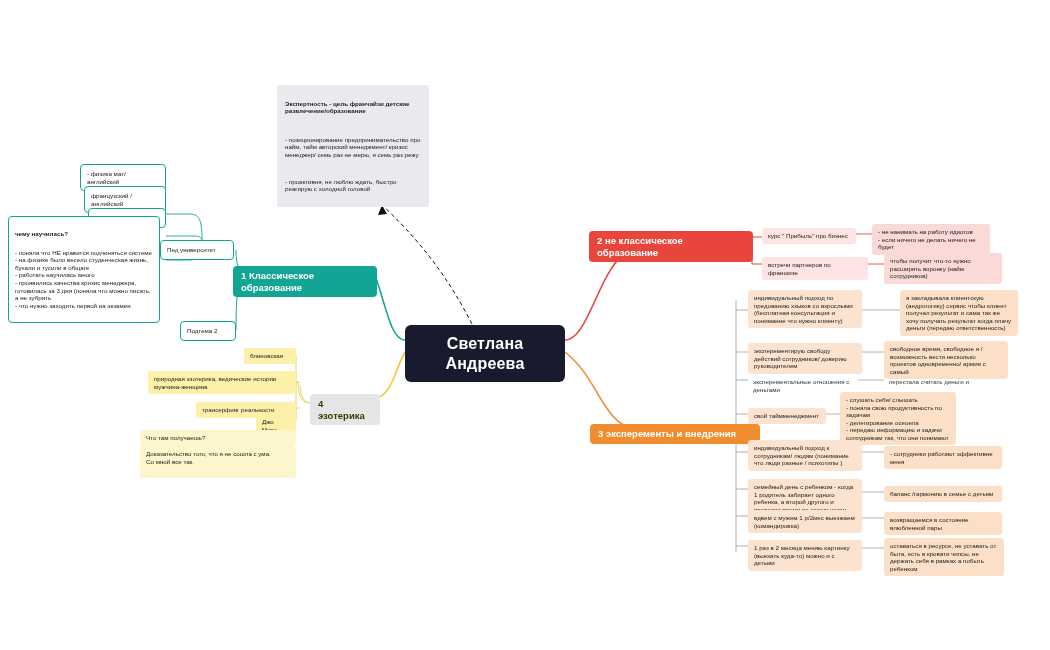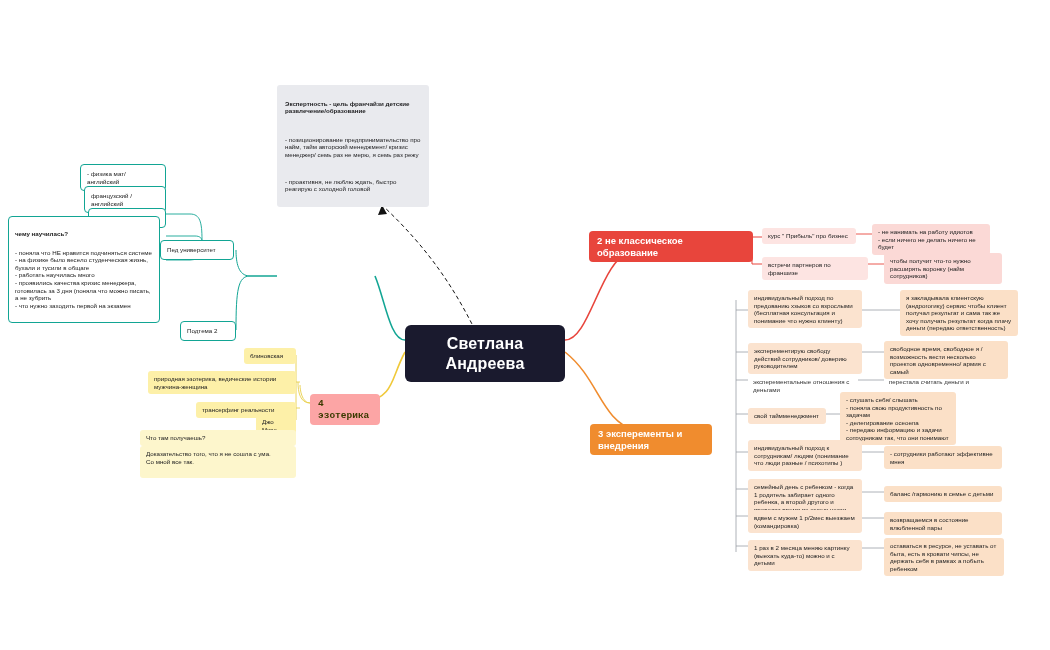--- a/index.html
+++ b/index.html
@@ -43,21 +43,21 @@
   .branch {
     border-radius: 4px;
     font-size: 9.5px;
     font-weight: bold;
     color: #ffffff;
     padding: 4px 8px;
   }
   .b-teal { background: #12a594; }
   .b-red  { background: #e8453c; }
   .b-orange { background: #f08c2e; }
-  .b-yellow { background: #fca5a5; color: #3a3a00; font-family: Liberation Mono, monospace; }
+  .b-yellow { background: #e5e5e5; color: #3a3a00; }
   .leaf {
     font-size: 6.2px;
     color: #222222;
     padding: 3px 5px;
     border-radius: 3px;
   }
   .leaf-plain { color: #333333; }
   .box-gray {
     background: #e9eaee;
     color: #1d1d1f;
@@ -179,20 +179,21 @@
   <div class="node root" style="left:405px; top:325px; width:160px;">Светлана Андреева</div>
 
   <div class="node box-gray" style="left:277px; top:85px; width:152px;">
     <div style="font-weight:bold;">Экспертность - цель франчайзи детские развлечение/образование</div>
     <div style="height:6px;"></div>
     <div>- позиционирование предпринимательство про найм, тайм авторский менеджмент/ кризис менеджер/ семь раз не мерю, я семь раз режу</div>
     <div style="height:4px;"></div>
     <div>- проактивня, не люблю ждать, быстро реагирую с холодной головой</div>
   </div>
 
+  <div class="node branch b-teal" style="left:233px; top:266px; width:144px;">1 Классическое образование</div>
 
   <div class="node box-teal" style="left:160px; top:240px; width:74px;">Пед университет</div>
   <div class="node box-teal" style="left:180px; top:321px; width:56px;">Подтема 2</div>
 
   <div class="node box-teal" style="left:80px; top:164px; width:86px;">- физика мат/ английский</div>
   <div class="node box-teal" style="left:84px; top:186px; width:82px;">французский /английский</div>
   <div class="node box-teal" style="left:88px; top:208px; width:78px;">заочка филфака</div>
 
   <div class="node box-teal" style="left:8px; top:216px; width:152px;">
     <div style="font-weight:bold; margin-bottom:4px;">чему научилась?</div>
@@ -205,21 +206,21 @@
 
   <div class="node branch b-red" style="left:589px; top:231px; width:164px;">2 не классическое образование</div>
 
   <div class="node box-pinkline" style="left:762px; top:228px; width:94px;">курс " Прибыль" про бизнес</div>
   <div class="node box-pink2" style="left:872px; top:224px; width:118px;">- не нанимать на работу идиотов
 - если ничего не делать ничего не будет</div>
 
   <div class="node box-pinkline" style="left:762px; top:257px; width:106px;">встречи партнеров по франшизе</div>
   <div class="node box-pink2" style="left:884px; top:253px; width:118px;">чтобы получит что-то нужно расширять воронку (найм сотрудников)</div>
 
-  <div class="node branch b-orange" style="left:590px; top:424px; width:122px;">3 эксперементы и внедрения</div>
+  <div class="node branch b-orange" style="left:590px; top:424px; width:170px;">3 эксперементы и внедрения</div>
 
   <div class="node box-peach" style="left:748px; top:290px; width:114px;">индивидуальный подход по предованию хзыков со взрослыми (бесплатная консультация и понимание что нужно клиенту)</div>
   <div class="node box-peach2" style="left:900px; top:290px; width:118px;">я закладывала клиентскую (андрогогику) сервис чтобы клиент получал результат и сама так же хочу получать результат когда плачу деньги (передаю ответственность)</div>
 
   <div class="node box-peach" style="left:748px; top:343px; width:114px;">эксперементирую свободу действий сотрудников/ доверию руководителем</div>
   <div class="node box-peach2" style="left:884px; top:341px; width:124px;">свободное время, свободное я / возможность вести несколько проектов одновременно/ армия с самый</div>
 
   <div class="node leaf leaf-plain" style="left:748px; top:375px; width:112px;">эксперементальные отношения с деньгами</div>
   <div class="node leaf leaf-plain" style="left:884px; top:375px; width:110px;">перестала считать деньги и</div>
 

